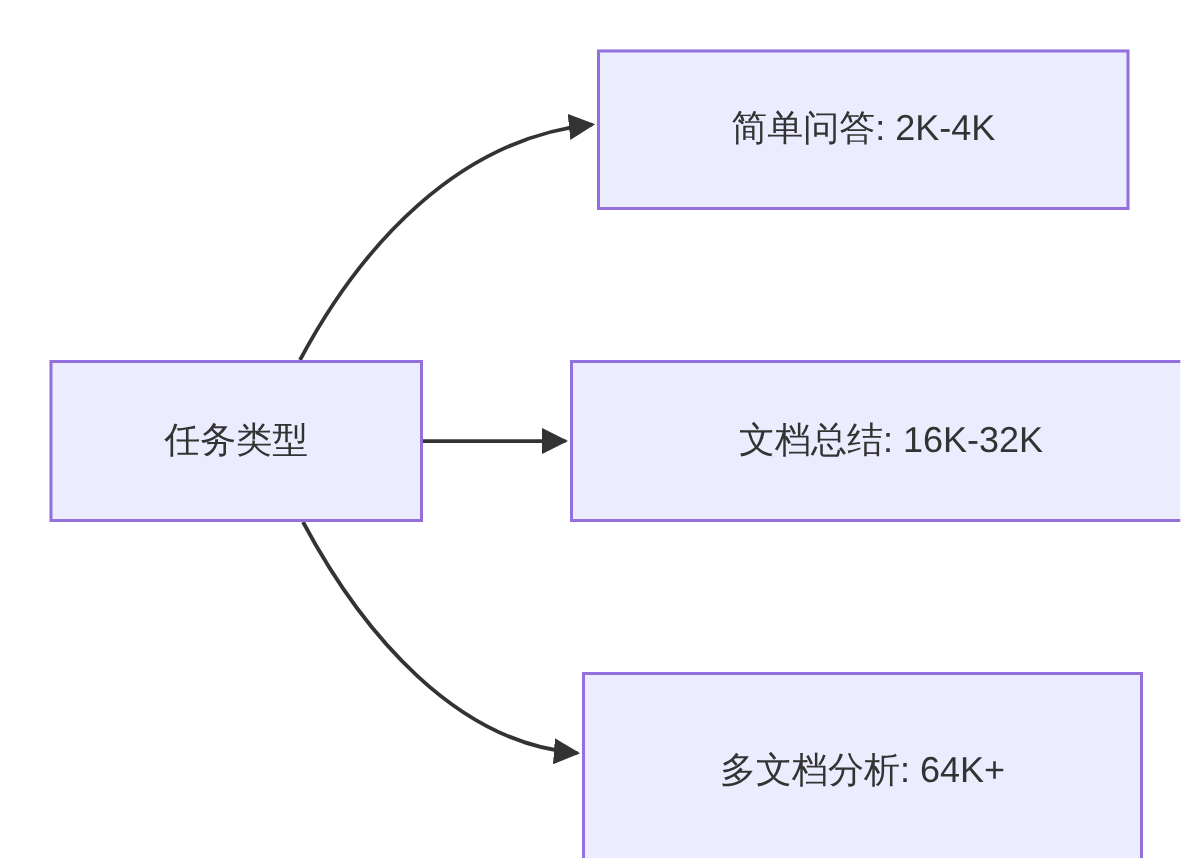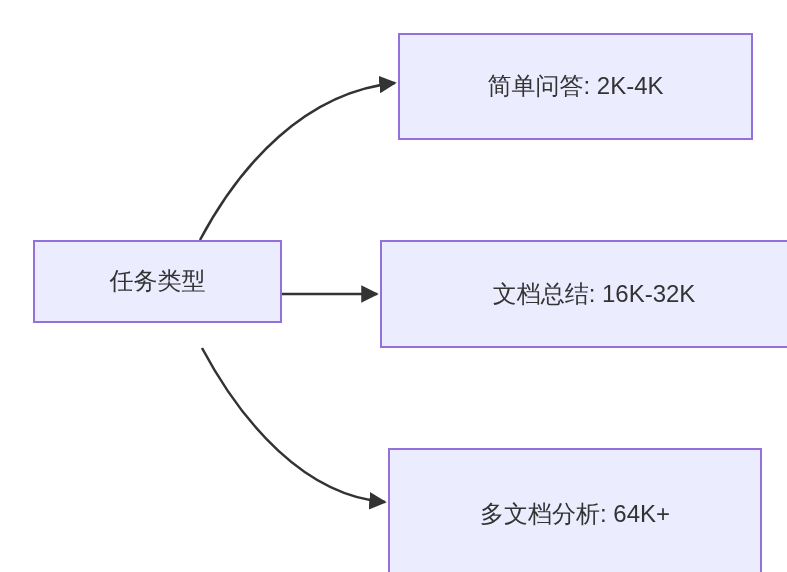--- a/index.html
+++ b/index.html
@@ -35,21 +35,21 @@
     background: var(--node-fill, #ECECFF);
     border: 2.5px solid var(--node-border, #9370DB);
     display: flex;
     align-items: center;
     justify-content: center;
     color: var(--text-color, #333333);
     font-size: 24px;
     line-height: 1.2;
     white-space: nowrap;
   }
-  #node-root { left: 33px;  top: 240px; width: 249px; height: 83px; }
+  #node-root { left: 33px;  top: 240px; width: 249px; height: 108px; }
   #node-a    { left: 398px; top: 33px;  width: 355px; height: 107px; }
   #node-b    { left: 380px; top: 240px; width: 428px; height: 108px; text-align: right; }
   #node-c    { left: 388px; top: 448px; width: 374px; height: 132px; }
 </style>
 </head>
 <body>
 
 <div class="canvas">
 
   <svg class="edges" width="787" height="572" viewBox="0 0 787 572" xmlns="http://www.w3.org/2000/svg">

